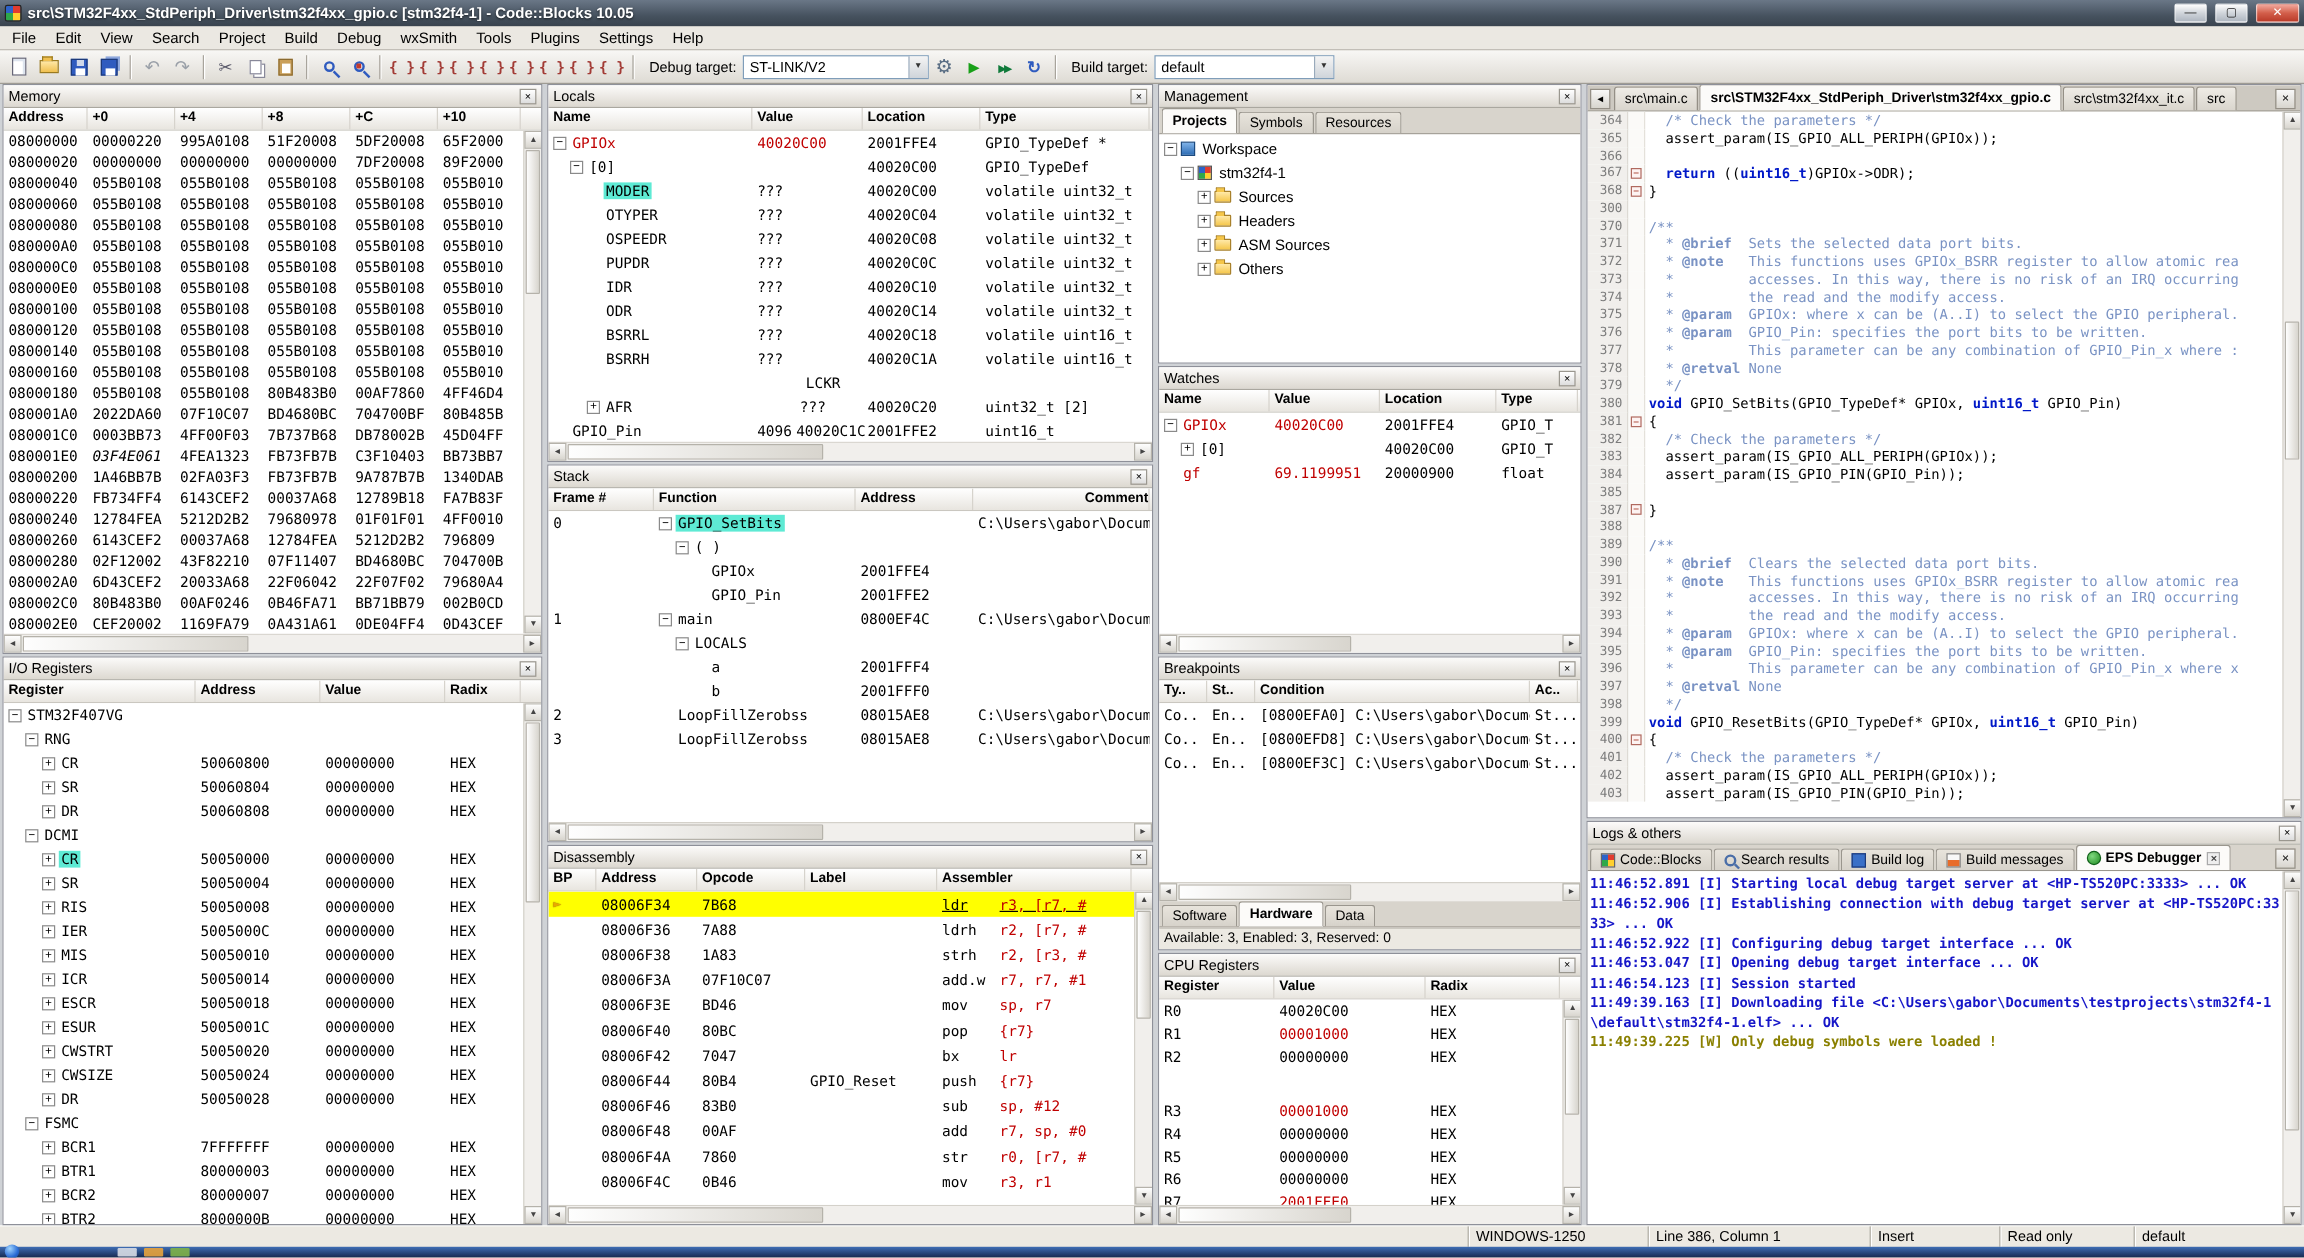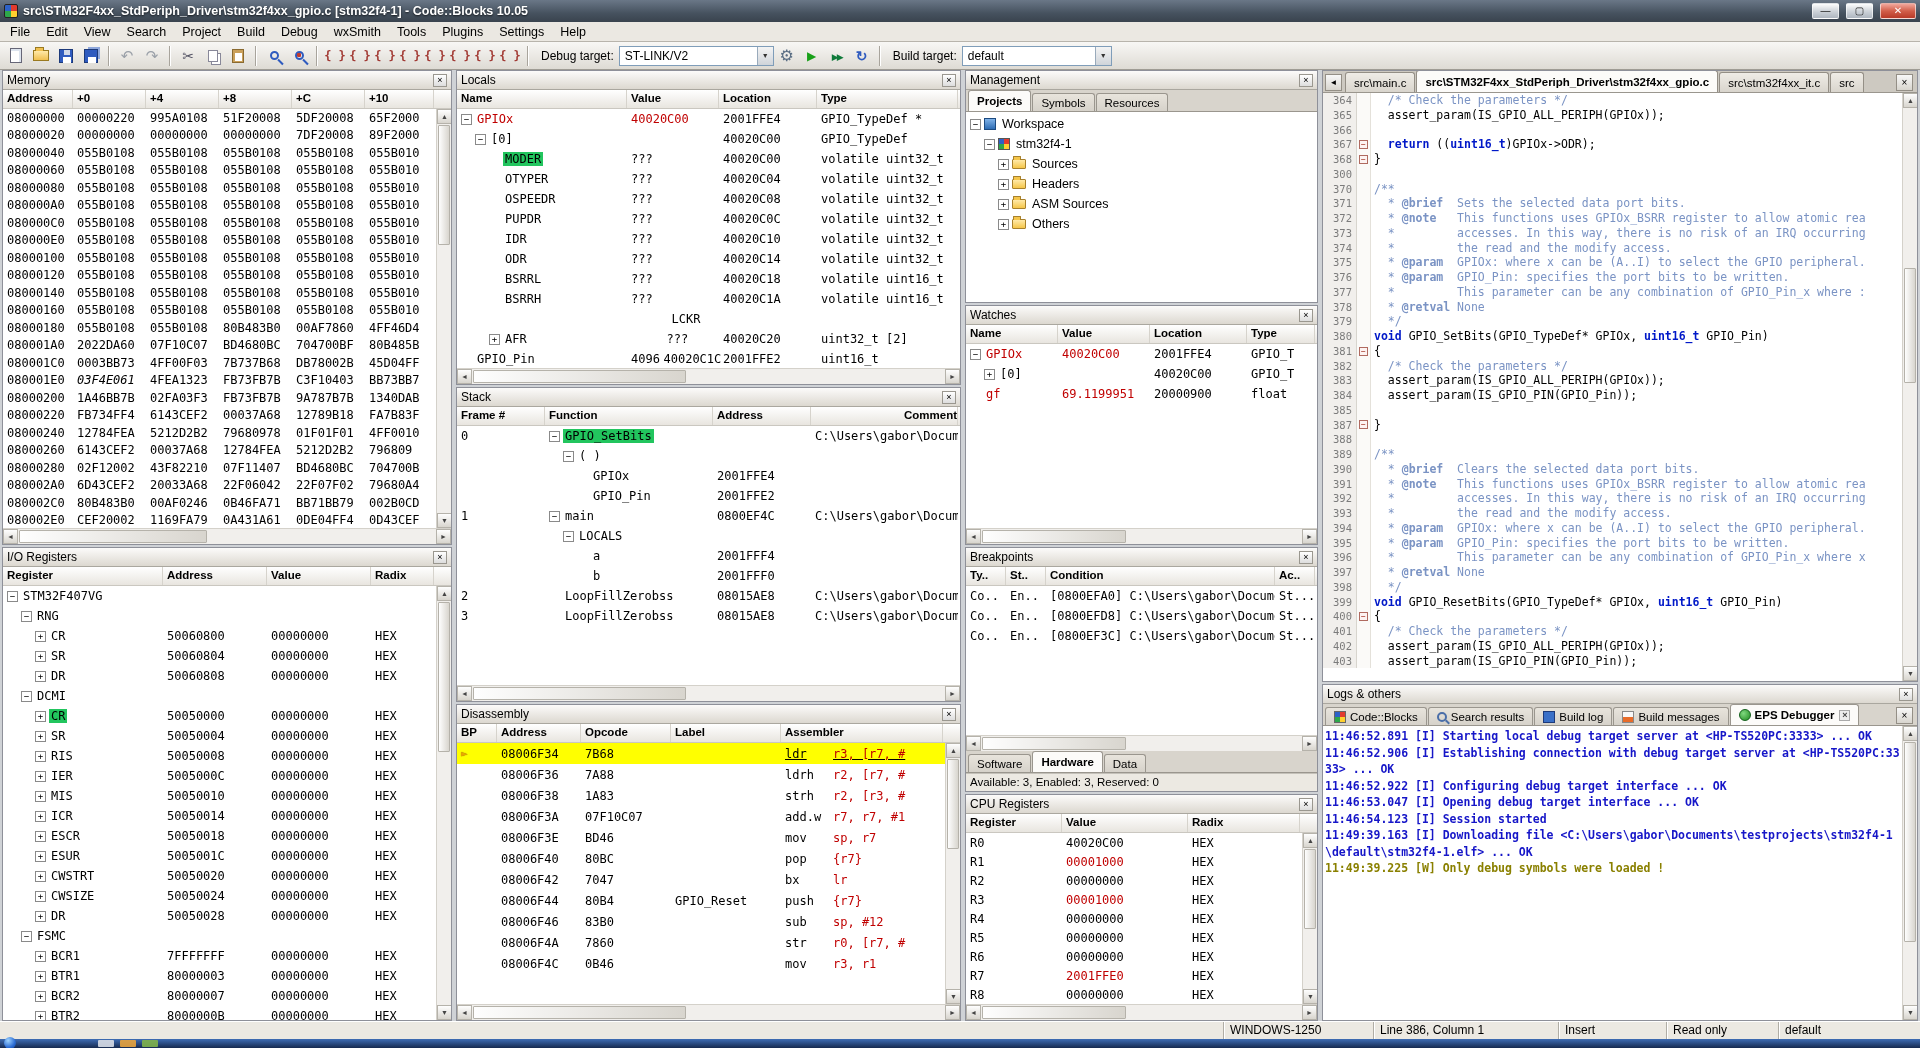--- a/index.html
+++ b/index.html
@@ -56,21 +56,21 @@
 .gbody{position:relative;flex:1;overflow:hidden;background:#fff}
 .grow{display:flex;align-items:center;white-space:nowrap;font-family:"DejaVu Sans Mono",monospace;font-size:12px}
 .grow.sans{font-family:"Liberation Sans",sans-serif;font-size:12.5px}
 .grow>span{flex:none;overflow:hidden;white-space:nowrap;padding-left:4px;display:flex;align-items:center;height:100%}
 .grow.cur{background:#ffff00}
 .tree{overflow:hidden}
 .ind{display:inline-block;flex:none;height:1px}
 .exp{display:inline-block;flex:none;width:11px;height:11px;border:1px solid #8a8a8a;background:#fff;font-size:9px;line-height:9px;text-align:center;margin-right:3px;font-family:"DejaVu Sans Mono",monospace}
 .expsp{display:inline-block;flex:none;width:14px}
 .lab{padding:0 2px;white-space:nowrap}
-.lab.sel{background:#22c55e}
+.lab.sel{background:#5eead4}
 .red{color:#c00000}
 .bparrow{color:#e8a800;text-shadow:0 0 1px #806000;font-size:11px}
 .asmop{display:inline-block;width:48px;flex:none}
 .tico{display:inline-block;flex:none}
 .ico-workspace{width:12px;height:12px;background:linear-gradient(#7fb2e8,#2d6cb4);border:1px solid #1c4a80;margin-right:4px}
 .ico-project{width:12px;height:12px;margin-right:4px;background:conic-gradient(#e23b2e 0 25%,#ffd02e 0 50%,#2ea84a 0 75%,#2d62c8 0);border:1px solid #555}
 .ico-folder{width:14px;height:10px;background:linear-gradient(#ffe9a8,#f5c64a);border:1px solid #a8812c;border-radius:1px;position:relative;margin-right:4px}
 .ico-folder::before{content:"";position:absolute;top:-4px;left:0;width:6px;height:3px;background:#f5c64a;border:1px solid #a8812c;border-bottom:none;border-radius:1px 1px 0 0}
 
 .vscroll{position:absolute;top:0;right:0;bottom:0;width:15px;background:#f1efec;border-left:1px solid #d4d1ca;display:flex;flex-direction:column}
@@ -1085,20 +1085,30 @@
             <span style="width: 84px;">08006F46</span>
             <span style="width: 90px;">83B0</span>
             <span style="width: 110px;"></span>
             <span style="width: 162px;">
               <span class="asmop">sub</span>
               <span class="red">sp, #12</span>
             </span>
           </div>
           <div class="grow" style="height: 21px;">
             <span style="width: 40px;"></span>
+            <span style="width: 84px;">08006F48</span>
+            <span style="width: 90px;">00AF</span>
+            <span style="width: 110px;"></span>
+            <span style="width: 162px;">
+              <span class="asmop">add</span>
+              <span class="red">r7, sp, #0</span>
+            </span>
+          </div>
+          <div class="grow" style="height: 21px;">
+            <span style="width: 40px;"></span>
             <span style="width: 84px;">08006F4A</span>
             <span style="width: 90px;">7860</span>
             <span style="width: 110px;"></span>
             <span style="width: 162px;">
               <span class="asmop">str</span>
               <span class="red">r0, [r7, #</span>
             </span>
           </div>
           <div class="grow" style="height: 21px;">
             <span style="width: 40px;"></span>
@@ -1314,21 +1324,21 @@
           <div class="grow" style="height: 19px;">
             <span style="width: 96px;">R1</span>
             <span class="red" style="width: 126px;">00001000</span>
             <span style="width: 112px;">HEX</span>
           </div>
           <div class="grow" style="height: 19px;">
             <span style="width: 96px;">R2</span>
             <span style="width: 126px;">00000000</span>
             <span style="width: 112px;">HEX</span>
           </div>
-          <div class="grow" style="height: 19px;">
+          <div class="grow" style="height: 19px; margin-top: 26px;">
             <span style="width: 96px;">R3</span>
             <span class="red" style="width: 126px;">00001000</span>
             <span style="width: 112px;">HEX</span>
           </div>
           <div class="grow" style="height: 19px;">
             <span style="width: 96px;">R4</span>
             <span style="width: 126px;">00000000</span>
             <span style="width: 112px;">HEX</span>
           </div>
           <div class="grow" style="height: 19px;">

